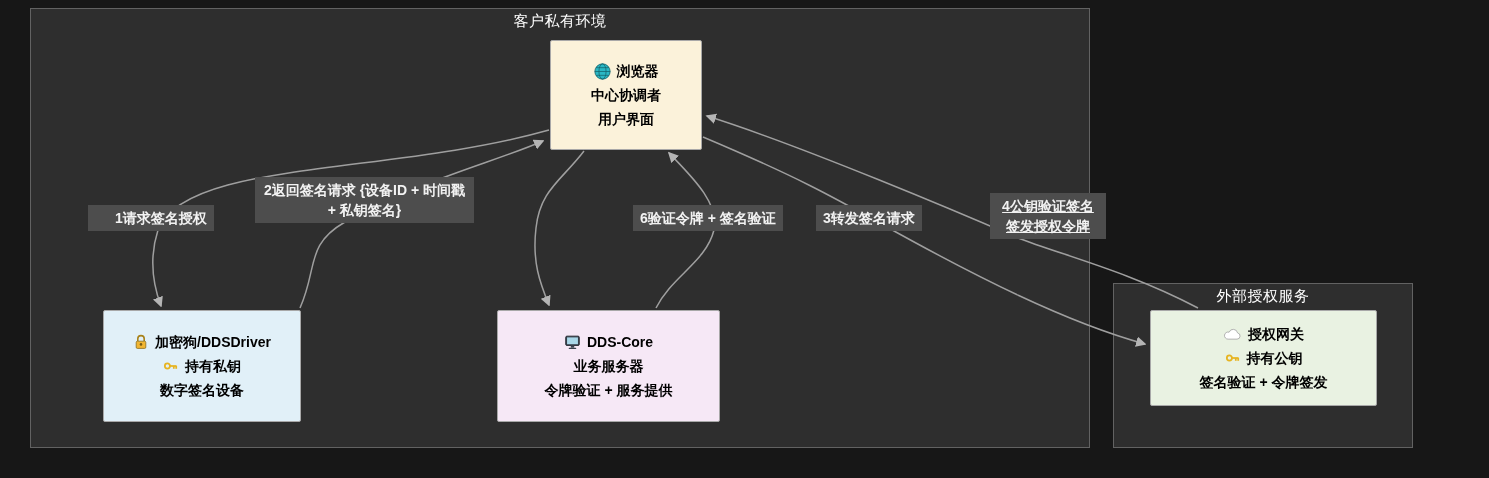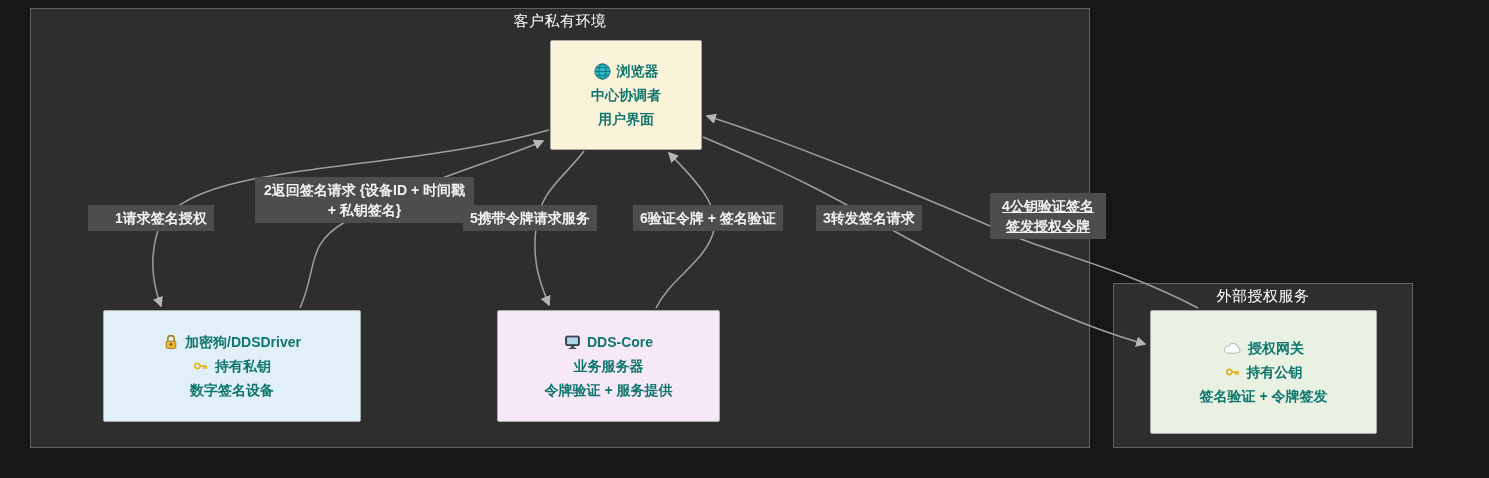--- a/index.html
+++ b/index.html
@@ -42,30 +42,30 @@
     z-index:3;
     border:1px solid #a8a8a8;
     border-radius:2px;
     display:flex;
     flex-direction:column;
     align-items:center;
     justify-content:center;
     gap:6px;
     font-size:14px;
     font-weight:bold;
-    color:#0f766e;
+    color:#000000;
     text-align:center;
     padding:20px 8px;
   }
   .node .line { display:flex; align-items:center; gap:6px; justify-content:center; line-height:18px; }
   .node .icon { display:inline-flex; align-items:center; }
   #node-browser  { left:550px; top:40px;  width:152px; height:110px; background:#fbf2da; }
-  #node-dongle   { left:103px; top:310px; width:258px; height:112px; background:#e1f0f8; }
+  #node-dongle   { left:103px; top:310px; width:198px; height:112px; background:#e1f0f8; }
   #node-dds      { left:497px; top:310px; width:223px; height:112px; background:#f6e8f6; }
-  #node-gateway  { left:1150px;top:310px; width:227px; height:124px; background:#e9f2e2; }
+  #node-gateway  { left:1150px;top:310px; width:227px; height:96px; background:#e9f2e2; }
   .edge-label {
     position:absolute;
     z-index:4;
     background:#4d4d4d;
     color:#f2f2f2;
     font-size:14px;
     font-weight:bold;
     padding:3px 7px;
     text-align:center;
     line-height:20px;
@@ -107,23 +107,20 @@
     <path class="edge" marker-end="url(#arrow)" d="M 1198 308 C 1130 272, 1062 255, 1018 238 C 965 215, 800 145, 707 116"></path>
   </svg>
 
   <div class="edge-label" id="label-e1">
     <span>1请求签名授权</span>
   </div>
   <div class="edge-label multi" id="label-e2">
     <span>2返回签名请求</span>
     <span>{设备ID + 时间戳 + 私钥签名}</span>
   </div>
-  <div class="edge-label" id="label-e5">
-    <span>5携带令牌请求服务</span>
-  </div>
   <div class="edge-label" id="label-e6">
     <span>6验证令牌 + 签名验证</span>
   </div>
   <div class="edge-label" id="label-e3">
     <span>3转发签名请求</span>
   </div>
   <div class="edge-label multi" id="label-e4">
     <div>4公钥验证签名</div>
     <div>签发授权令牌</div>
   </div>

